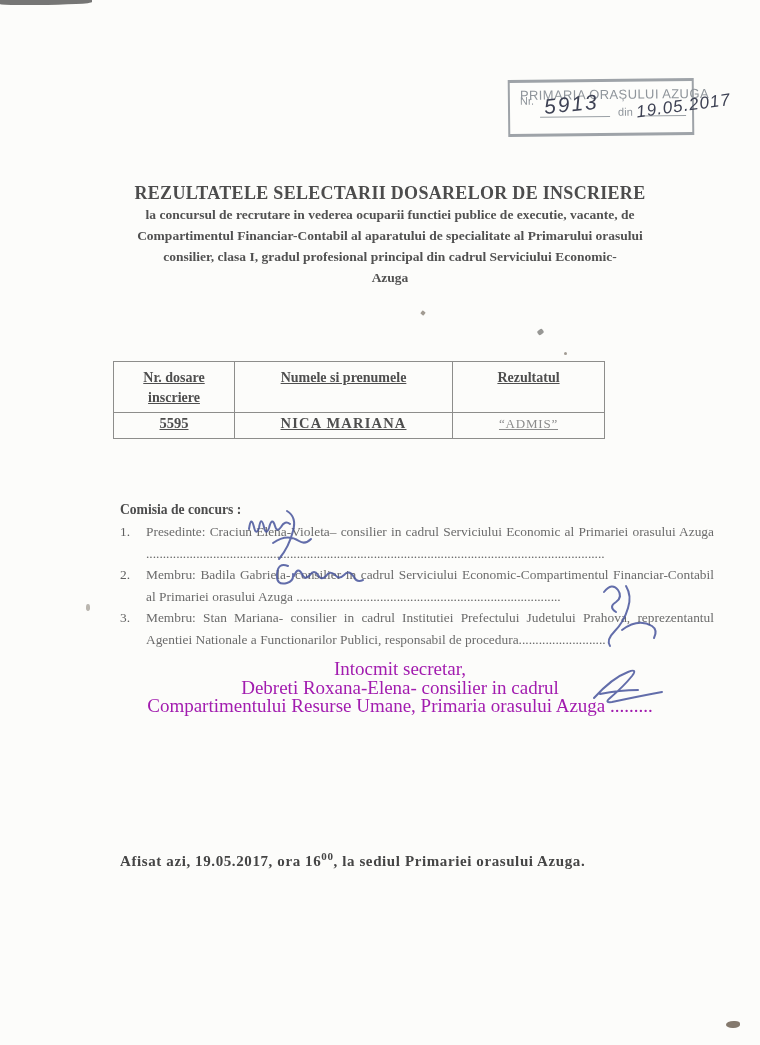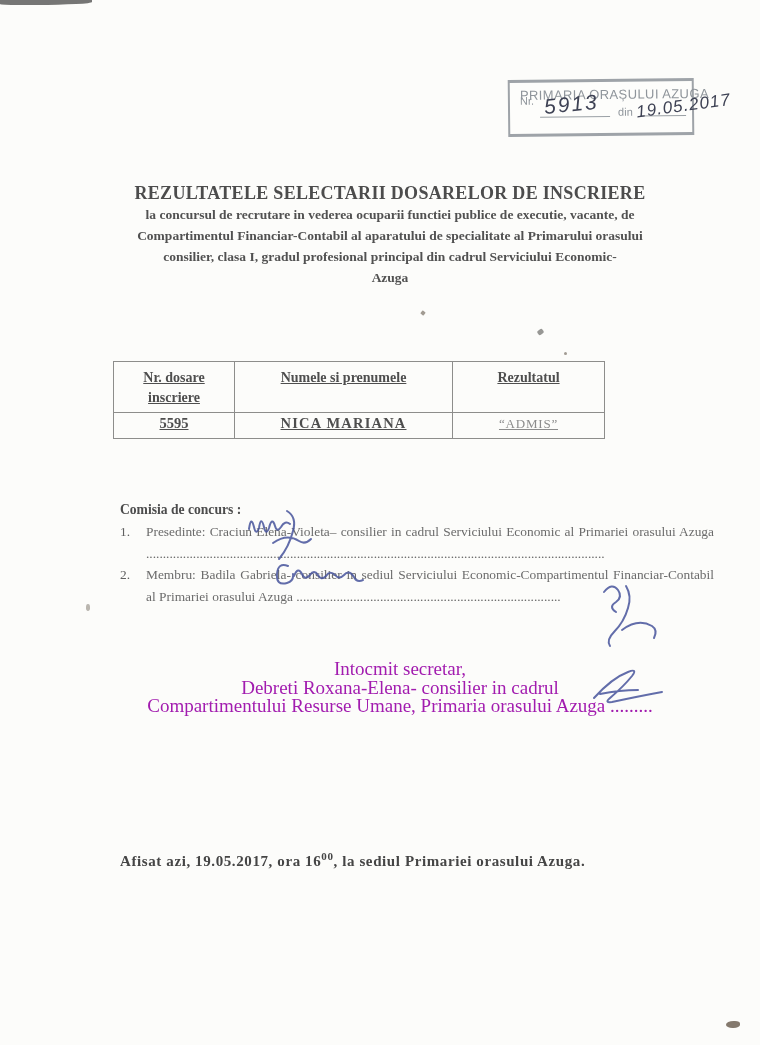--- a/index.html
+++ b/index.html
@@ -153,21 +153,24 @@
     </tr>
   </tbody>
     </table>
 
   <div class="commission">
     <div class="commission-heading">Comisia de concurs :</div>
     <div class="member">
       <span class="member-num">1.</span><span>Presedinte: Craciun Elena-Violeta–  consilier  in  cadrul  Serviciului  Economic  al  Primariei orasului Azuga .........................................................................................................................................</span>
     </div>
     <div class="member">
-      <span class="member-num">2.</span><span>Membru: Badila Gabriela- consilier in sediul Serviciului Economic-Compartimentul Financiar-Contabil al Primariei orasului Azuga ...............................................................................</span>
+      <span class="member-num">2.</span><span>Membru: Badila Gabriela- consilier in cadrul Serviciului Economic-Compartimentul Financiar-Contabil al Primariei orasului Azuga ...............................................................................</span>
+    </div>
+    <div class="member">
+      <span class="member-num">3.</span><span>Membru: Stan Mariana- consilier in cadrul Institutiei Prefectului Judetului Prahova, reprezentantul Agentiei Nationale a Functionarilor Publici, responsabil de procedura..........................</span>
     </div>
   </div>
 
   <svg class="sig" style="left:243px; top:503px;" width="80" height="60" viewBox="0 0 80 60">
     <path d="M6,26 q2,-14 5,-2 q2,9 5,1 q2,-13 5,-1 q2,9 5,1 q3,-12 6,-2 q2,7 6,1 q4,-7 9,-3"></path>
     <path d="M44,8 q10,6 6,20 q-4,16 -14,28 M30,40 q14,-10 26,-2 q6,4 12,-2"></path>
   </svg>
   <svg class="sig" style="left:272px; top:558px;" width="92" height="34" viewBox="0 0 92 34">
     <path d="M16,8 q-10,-4 -11,8 q-1,12 10,9 q7,-2 6,-9 M22,18 q4,-10 8,-2 q3,7 8,1 q4,-6 8,0 q3,6 8,1 q4,-6 9,-1 q4,5 9,0 q5,-6 10,2 q3,6 9,3"></path>
   </svg>

